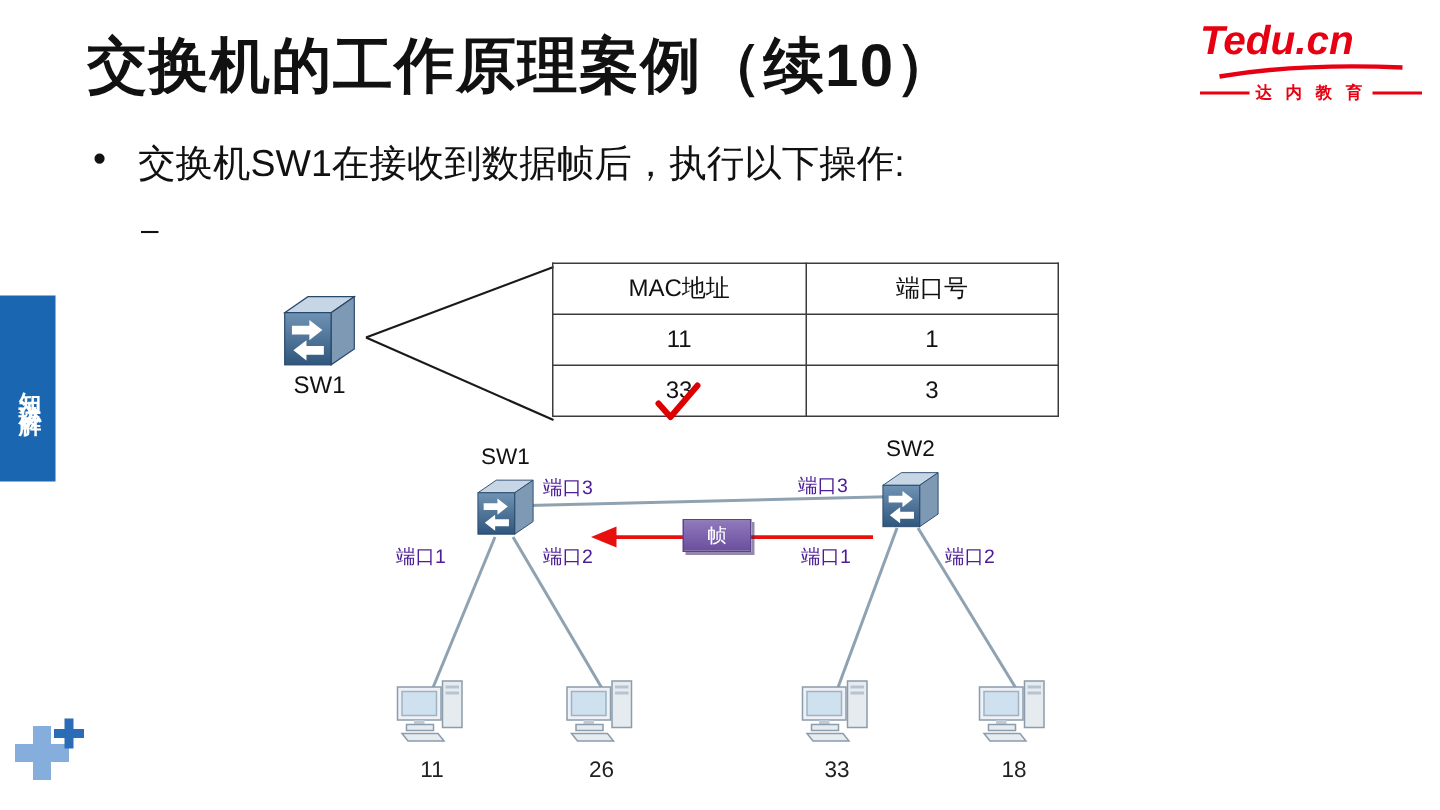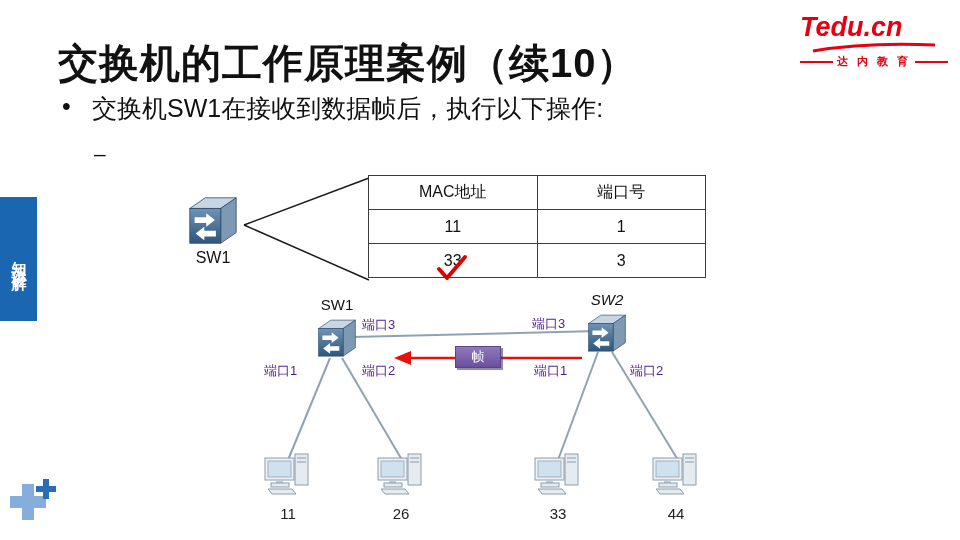--- a/index.html
+++ b/index.html
@@ -5,21 +5,21 @@
   * { margin:0; padding:0; box-sizing:border-box; }
   body { background:#888; font-family:"Liberation Sans", sans-serif; }
   .slide{
     position:relative; width:960px; height:540px; background:#ffffff;
     overflow:hidden; margin:0 auto;
   }
 
   
   .title{
     position:absolute; left:58px; top:16px; font-size:40px; font-weight:700;
-    color:#111; letter-spacing:1px; white-space:nowrap;margin-top:20px;
+    color:#111; letter-spacing:1px; white-space:nowrap;
   }
 
   
   .logo{ position:absolute; left:800px; top:12px; width:148px; text-align:left; }
   .logo-brand{ font-size:27px; font-weight:800; color:#e60012; font-style:italic; letter-spacing:0px; }
   .logo-swoosh{ display:block; margin:-2px auto 0; }
   .logo-tagline{ display:flex; align-items:center; gap:4px; margin-top:1px; }
   .logo-tagline .tl-line{ flex:1; height:2px; background:#e60012; }
   .logo-tagline .tl-text{ font-size:11px; font-weight:700; color:#e60012; letter-spacing:3px; white-space:nowrap; }
 
@@ -53,21 +53,21 @@
   }
   .red-check{ position:absolute; left:436px; top:254px; }
 
   
   .topo-lines{ position:absolute; left:230px; top:280px; }
   .sw-node{ position:absolute; width:46px; height:43px; }
   .sw1-node{ left:314px; top:317px; }
   .sw2-node{ left:584px; top:312px; }
   .node-label{ position:absolute; width:46px; text-align:center; font-size:15px; color:#111; }
   .sw1-label{ left:314px; top:296px; }
-  .sw2-label{ left:584px; top:291px;font-style:italic; }
+  .sw2-label{ left:584px; top:291px; }
 
   .port-label{ position:absolute; font-size:13px; color:#4c1d95; white-space:nowrap; }
   .p-sw1-up{ left:362px; top:316px; }
   .p-sw2-up{ left:532px; top:315px; }
   .p-sw1-1{ left:264px; top:362px; }
   .p-sw1-2{ left:362px; top:362px; }
   .p-sw2-1{ left:534px; top:362px; }
   .p-sw2-2{ left:630px; top:362px; }
 
   .frame-box{
@@ -220,21 +220,21 @@
     </svg>
   <svg class="host host-3" viewBox="0 0 52 46">
       <use href="#sym-host"></use>
     </svg>
   <svg class="host host-4" viewBox="0 0 52 46">
       <use href="#sym-host"></use>
     </svg>
   <div class="host-label hl-1">11</div>
   <div class="host-label hl-2">26</div>
   <div class="host-label hl-3">33</div>
-  <div class="host-label hl-4">44</div>
+  <div class="host-label hl-4">18</div>
 
   <div class="plus plus-big">
     <div class="bar-v"></div>
     <div class="bar-h"></div>
   </div>
   <div class="plus plus-small">
     <div class="bar-v"></div>
     <div class="bar-h"></div>
   </div>
 

